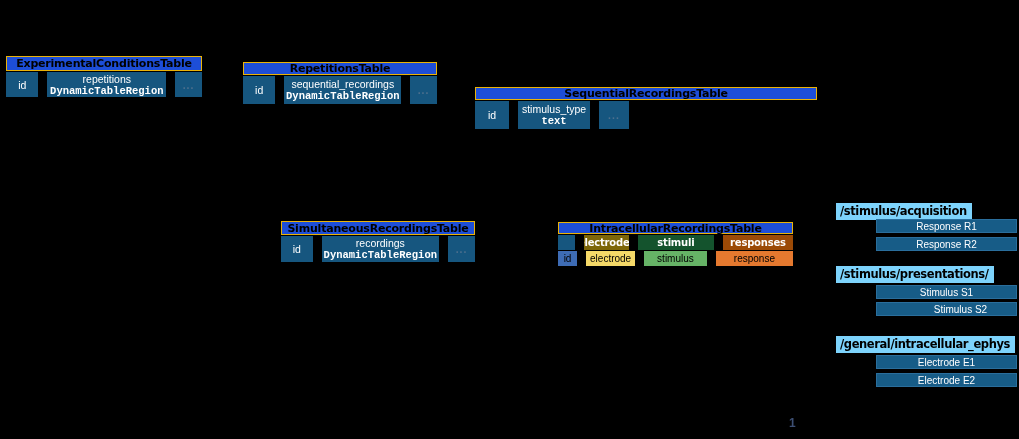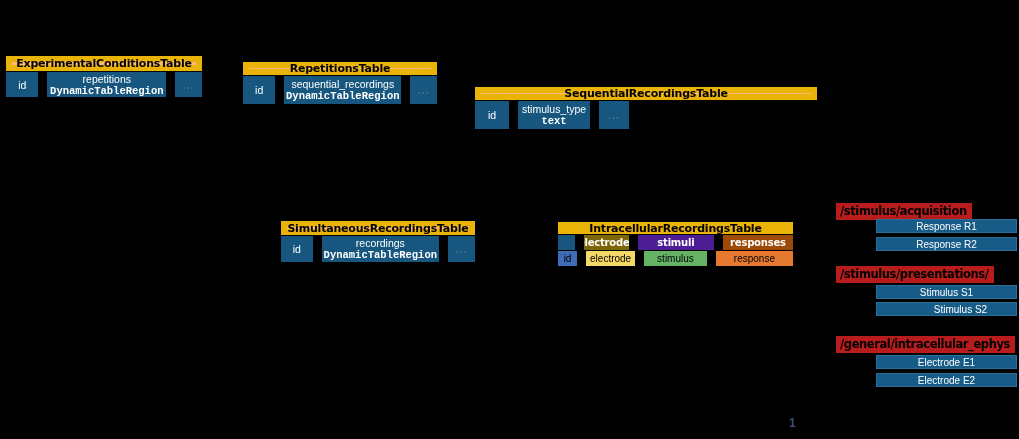--- a/index.html
+++ b/index.html
@@ -6,46 +6,46 @@
   #canvas{
     position:relative;
     width:1019px;height:439px;
     background:#000;
     overflow:hidden;
     font-family:"Liberation Sans", sans-serif;
   }
   
   .dtable{position:absolute;}
   .dtable-header{
-    background:#fdba74;color:#000;
+    background:#1d4ed8;color:#000;
     font-family:"DejaVu Sans", sans-serif;
     font-weight:bold;font-size:11px;letter-spacing:-0.2px;
     text-align:left;display:flex;align-items:center;justify-content:center;
-    border:6px solid #eab308;box-sizing:border-box;
+    border:1px solid #eab308;box-sizing:border-box;
   }
   .dtable-body{display:flex;gap:9px;margin-top:1px;}
   .dcell{
     background:#16567F;color:#fff;
     display:flex;flex-direction:column;align-items:center;justify-content:center;
     font-size:10.5px;line-height:12px;text-align:center;
     box-sizing:border-box;overflow:hidden;
   }
   .dcell .tname{font-family:"Liberation Sans", sans-serif;}
   .dcell .ttype{font-family:"Liberation Mono", monospace;font-weight:bold;font-size:10.5px;}
   .dcell.muted{color:#4E708E;font-weight:bold;letter-spacing:1px;}
   
   .icell{
     display:flex;align-items:center;justify-content:center;
     font-size:10px;line-height:11px;box-sizing:border-box;overflow:hidden;
   }
   .icat{font-family:"DejaVu Sans", sans-serif;font-weight:bold;letter-spacing:-0.2px;}
   .icol{font-family:"Liberation Sans", sans-serif;}
   
   .hlabel{
-    position:absolute;background:#b91c1c;color:#000;
+    position:absolute;background:#7dd3fc;color:#000;
     font-family:"DejaVu Sans", sans-serif;font-weight:bold;
     font-size:11.5px;letter-spacing:-0.4px;
     padding:1px 5px 2px 4px;white-space:nowrap;
   }
   .hbox{
     position:absolute;background:#175C87;color:#fff;
     border:1px solid #2A6E9C;box-sizing:border-box;
     display:flex;align-items:center;justify-content:center;
     font-size:10px;
   }
@@ -119,21 +119,21 @@
           </div>
         </div>
       </div>
     </div>
   <div id="intra-layer">
       <div class="dtable" style="left: 558px; top: 222px; width: 235px;">
         <div class="dtable-header" style="height: 12px;">IntracellularRecordingsTable</div>
         <div class="dtable-body" style="height: 15px;">
           <div class="icell icat" style="width: 21px; background: rgb(22, 86, 127); color: rgb(255, 255, 255);"></div>
           <div class="icell icat" style="width: 54px; background: rgb(125, 102, 8); color: rgb(255, 255, 255);">electrodes</div>
-          <div class="icell icat" style="width: 92px; background: #4c1d95; color: rgb(255, 255, 255);">stimuli</div>
+          <div class="icell icat" style="width: 92px; background: #14532d; color: rgb(255, 255, 255);">stimuli</div>
           <div class="icell icat" style="width: 85px; background: rgb(156, 74, 6); color: rgb(255, 255, 255);">responses</div>
         </div>
         <div class="dtable-body" style="height: 15px;">
           <div class="icell icol" style="width: 21px; background: rgb(62, 108, 181); color: rgb(0, 0, 0);">id</div>
           <div class="icell icol" style="width: 54px; background: rgb(245, 217, 104); color: rgb(0, 0, 0);">electrode</div>
           <div class="icell icol" style="width: 69px; background: rgb(102, 179, 102); color: rgb(0, 0, 0);">stimulus</div>
           <div class="icell icol" style="width: 85px; background: rgb(229, 121, 47); color: rgb(0, 0, 0);">response</div>
         </div>
       </div>
     </div>

